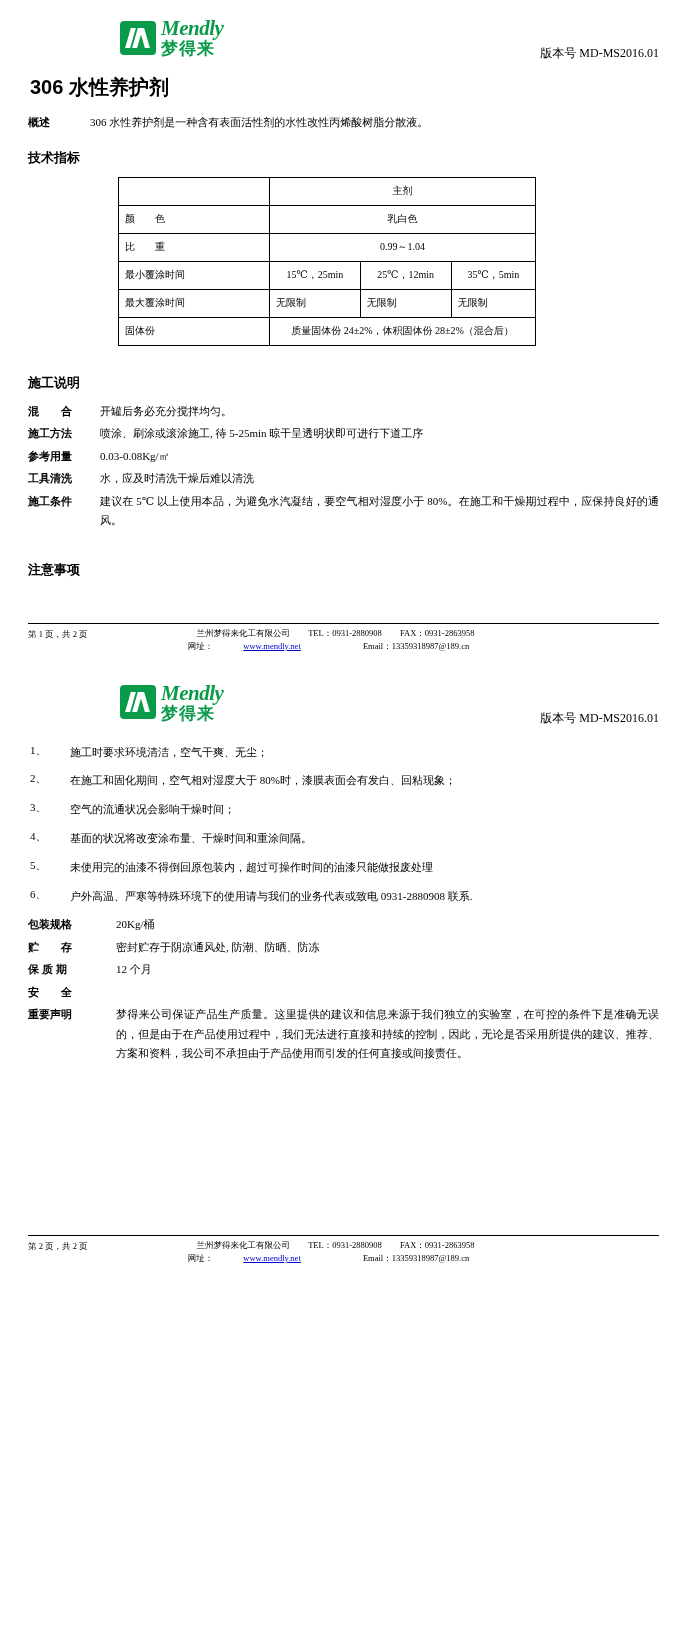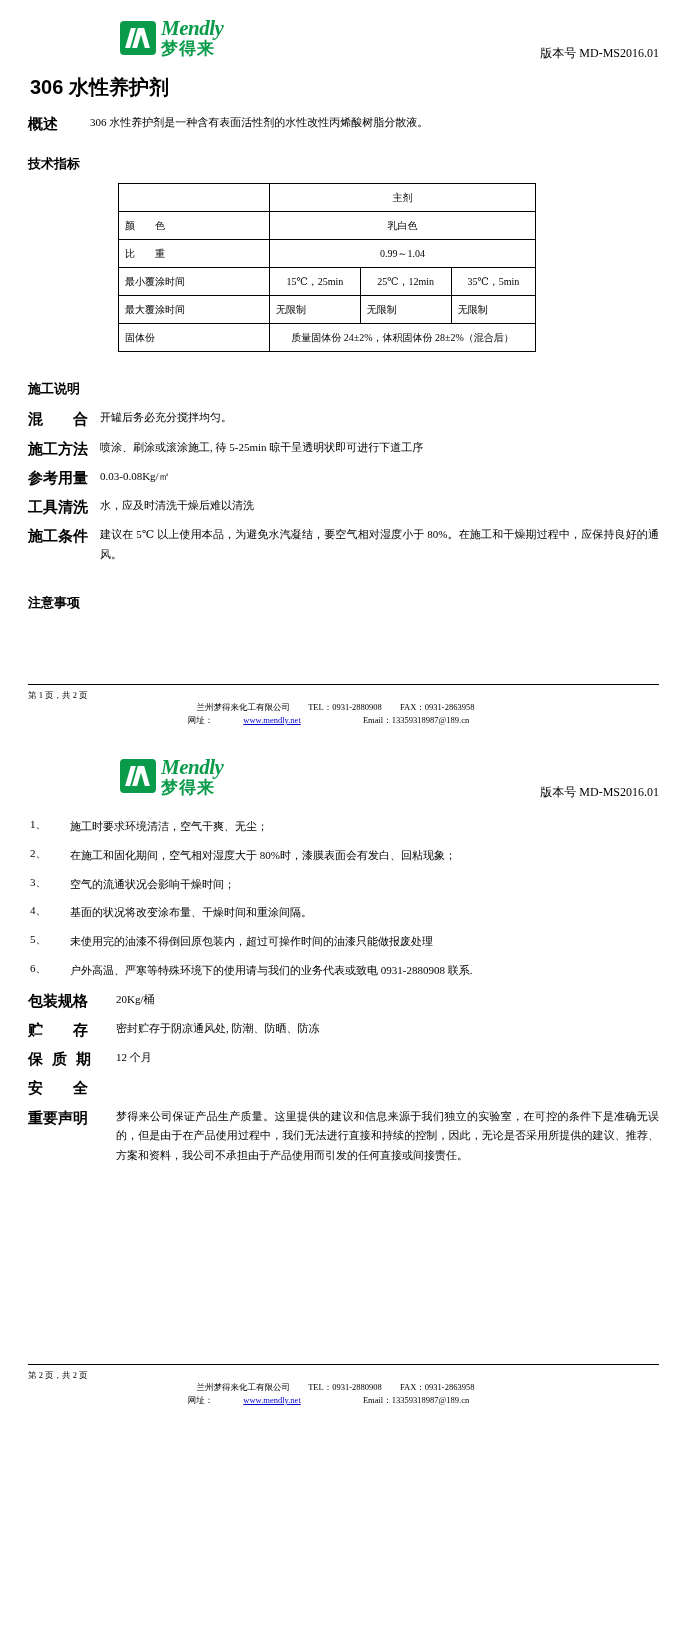--- a/index.html
+++ b/index.html
@@ -102,23 +102,23 @@
 
   
   .row {
     display: flex;
     align-items: flex-start;
     margin-bottom: 3px;
     font-size: 11px;
     line-height: 1.75;
   }
   .row .lbl {
-    font-family: Liberation Mono, monospace;
-    font-weight: bold;
-    font-size: 15px;
+    font-family: Liberation Sans, sans-serif;
+    font-weight: bold;
+    font-size: 11px;
     flex: 0 0 auto;
     white-space: nowrap;
   }
   .lbl-w1 { width: 62px; }
   .lbl-w2 { width: 72px; }
   .lbl-w3 { width: 88px; }
   .row .val {
     flex: 1 1 auto;
     font-family: "Liberation Serif", "DejaVu Serif", serif;
     font-size: 11px;
@@ -146,23 +146,23 @@
     font-family: "Liberation Serif", "DejaVu Serif", serif;
   }
   table.spec td.name {
     width: 138px;
     letter-spacing: 0px;
   }
   table.spec td.c { text-align: center; }
 
   
   .footer {
-    margin-top: 36px;
+    margin-top: 8px;
     border-top: 1px solid #000;
-    padding-top: 16px;
+    padding-top: 3px;
     font-size: 8.5px;
     font-family: "Liberation Serif", serif;
     position: relative;
     line-height: 1.5;
   }
   .footer-pg {
     position: absolute;
     left: 0;
     top: 4px;
     font-size: 8.5px;

